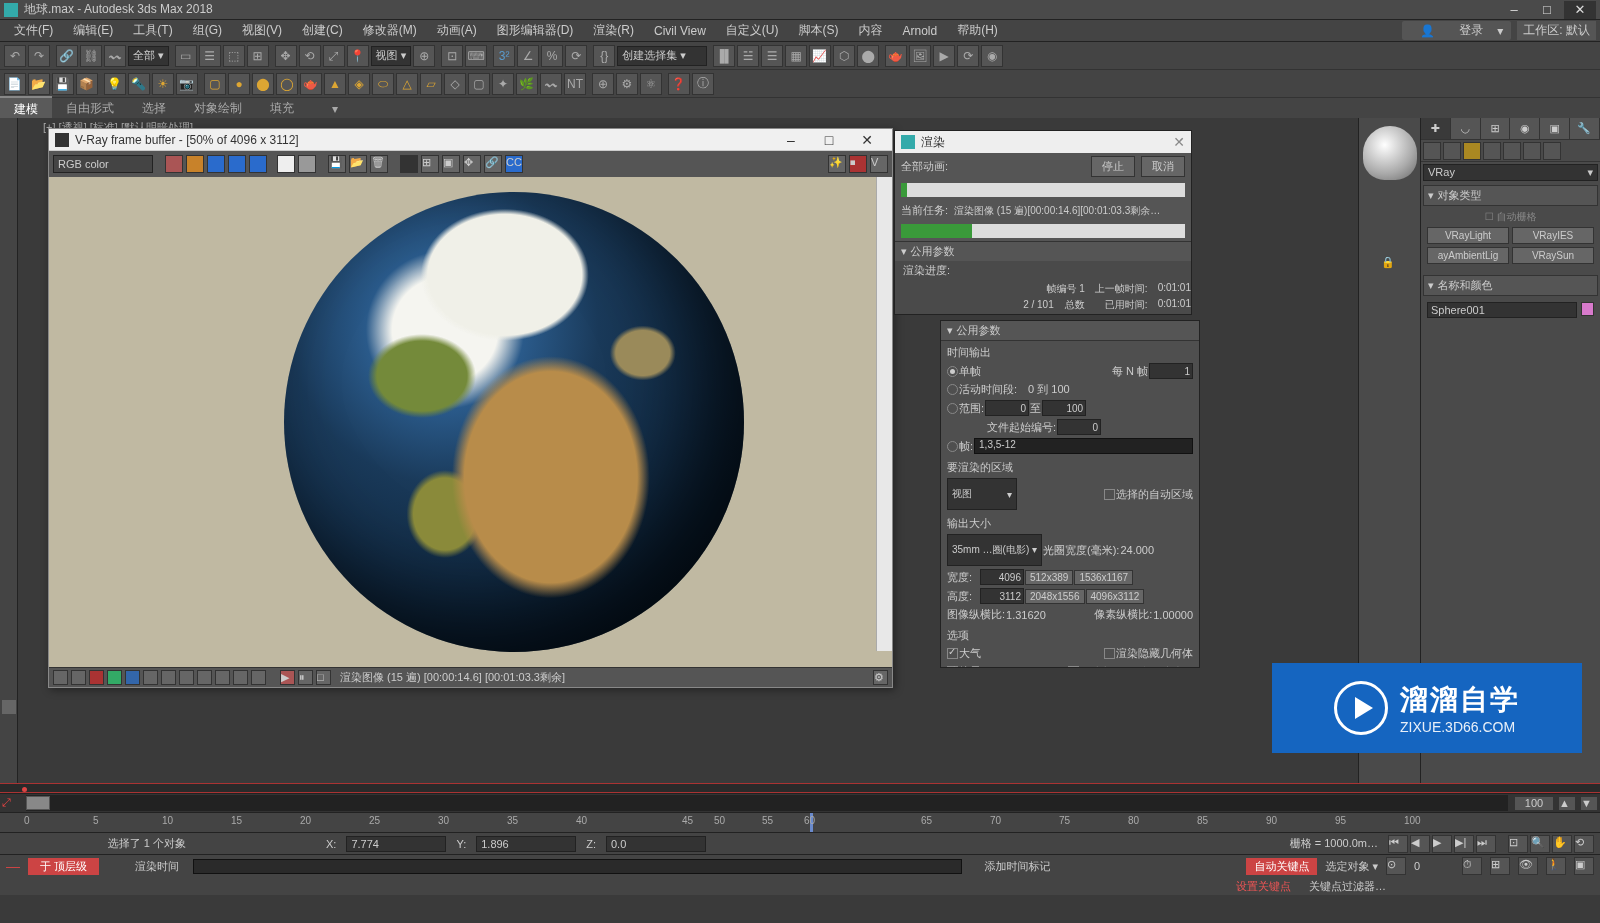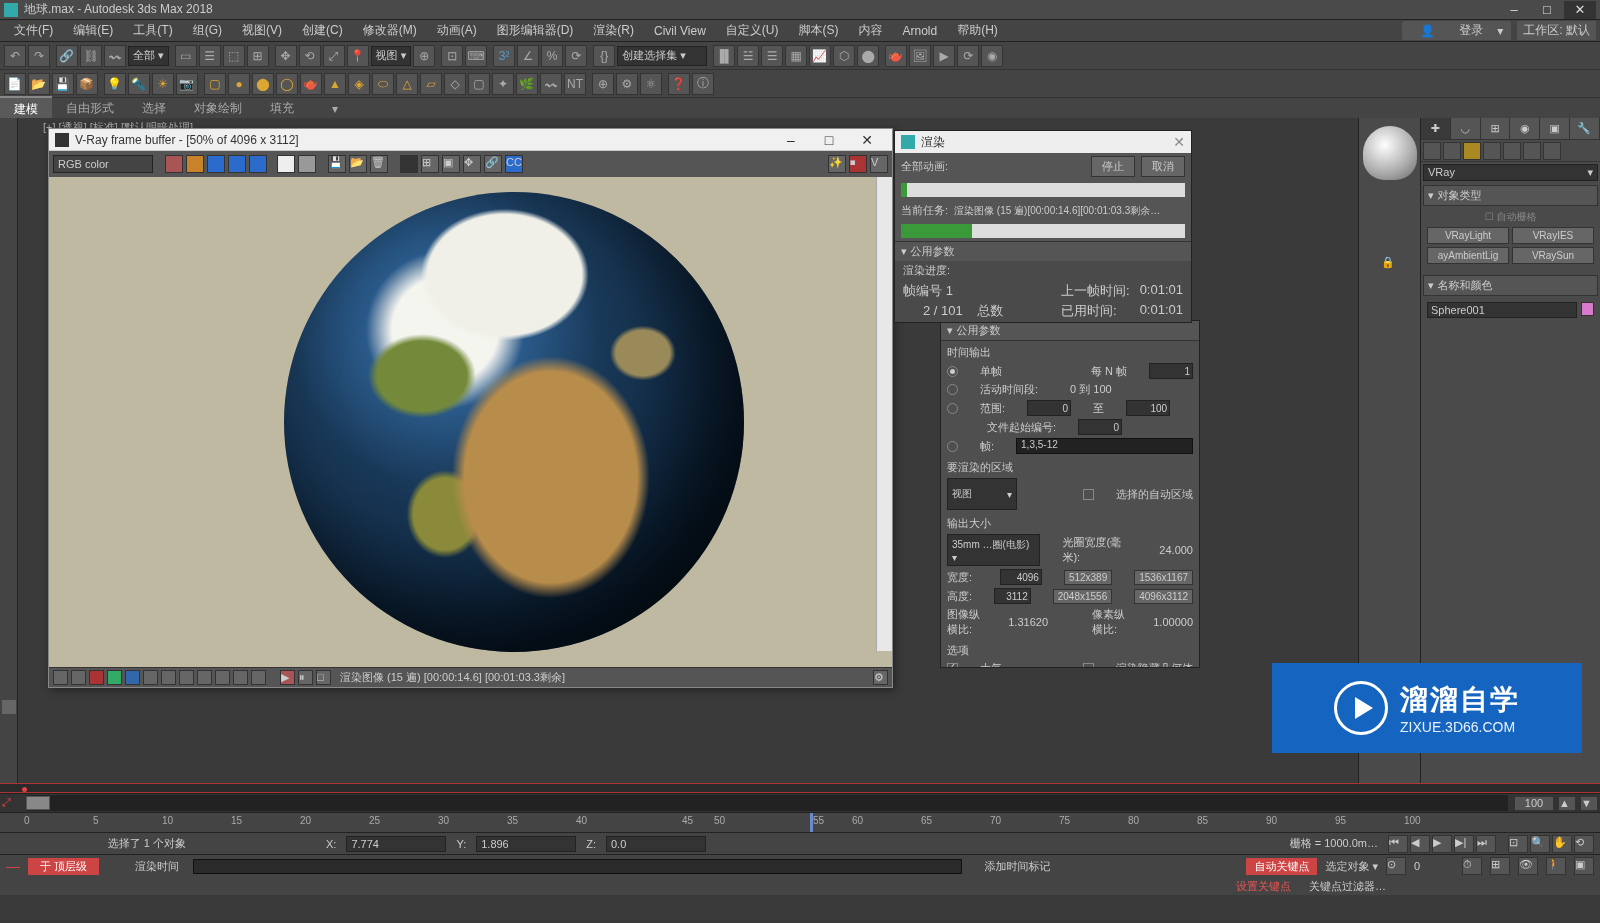--- a/index.html
+++ b/index.html
@@ -75,27 +75,27 @@
 .render-prog .rp-title .ricon { width:14px; height:14px; background:#3aa; margin-right:6px;}
 .render-prog .rp-title .rtxt { flex:1; }
 .render-prog .rp-title .rx { color:#888; font-size:14px; }
 .render-prog .rp-row { display: flex; align-items: center; padding: 3px 6px; gap: 6px; }
 .render-prog .rp-btn { background: #666; border: 1px solid #333; padding: 2px 10px; color: #ccc; font-size: 11px; }
 .render-prog .rp-bar { height: 14px; background: #ddd; flex: 1; position: relative; }
 .render-prog .rp-bar .fill { height: 100%; background: #3a9a3a; width: 25%; }
 .render-prog .rp-label { color: #ccc; font-size: 11px; }
 .render-prog .rp-section { background: #4a4a4a; border-top: 1px solid #333; }
 .render-prog .rp-section-hdr { background:#555; padding:2px 6px; font-size:11px; color:#ccc; display:flex; align-items:center; gap:4px;}
-.render-prog .rp-grid { display:grid; grid-template-columns: 1fr auto auto; gap:2px 10px; padding:2px 8px; font-size:13px; color:#ccc;}
+.render-prog .rp-grid { display:grid; grid-template-columns: 1fr auto auto; gap:2px 10px; padding:2px 0; font-size:10px; color:#ccc;text-align:right;}
 
 
 .render-set { position: absolute; top: 320px; left: 940px; width: 260px; height: 348px; background: #4f4f4f; border: 1px solid #222; z-index: 4; overflow:hidden;}
 .render-set .rs-hdr { background: #555; padding: 2px 6px; font-size: 11px; color: #ccc; border-bottom:1px solid #333; display:flex; align-items:center; gap:4px;}
 .render-set .rs-body { padding: 4px 6px; }
-.render-set .rs-row { display: flex; align-items: center; gap: 22px; margin: 3px 0; font-size: 11px; color: #ccc; }
+.render-set .rs-row { display: flex; align-items: center; gap: 1px; margin: 3px 0; font-size: 11px; color: #ccc; }
 .render-set .rs-spin { width: 44px; height: 16px; background: #333; border: 1px solid #222; color: #ccc; font-size: 10px; padding: 0 2px; text-align:right; display:inline-flex; align-items:center; justify-content:flex-end;}
 .render-set .rs-radio { width:11px; height:11px; border-radius:50%; border:1px solid #888; display:inline-block; position:relative;}
 .render-set .rs-radio.on::after { content:''; position:absolute; inset:2px; background:#ccc; border-radius:50%;}
 .render-set .rs-check { width:11px; height:11px; border:1px solid #888; display:inline-block; position:relative;}
 .render-set .rs-check.on::after { content:'✓'; position:absolute; top:-3px; left:0; color:#ccc; font-size:10px;}
 .render-set .rs-preset { background:#666; border:1px solid #333; padding:1px 4px; font-size:10px; color:#ccc;}
 .render-set .rs-drop { background:#333; border:1px solid #222; padding:0 4px; height:32px; display:flex; align-items:center; font-size:10px; min-width:70px; justify-content:space-between;}
 .render-set .rs-frames-input { flex:1; background:#222; border:1px solid #111; height:16px; padding:0 4px; font-size:10px; color:#ccc;}
 
 
@@ -596,22 +596,22 @@
       <div class="tick" style="left: 93px;">5</div>
       <div class="tick" style="left: 162px;">10</div>
       <div class="tick" style="left: 231px;">15</div>
       <div class="tick" style="left: 300px;">20</div>
       <div class="tick" style="left: 369px;">25</div>
       <div class="tick" style="left: 438px;">30</div>
       <div class="tick" style="left: 507px;">35</div>
       <div class="tick" style="left: 576px;">40</div>
       <div class="tick" style="left: 682px;">45</div>
       <div class="tick" style="left: 714px;">50</div>
-      <div class="tick" style="left: 813px;">55</div>
-      <div class="tick" style="left: 852px;">60</div>
+      <div class="tick" style="left: 762px;">55</div>
+      <div class="tick" style="left: 804px;">60</div>
       <div class="tick" style="left: 921px;">65</div>
       <div class="tick" style="left: 990px;">70</div>
       <div class="tick" style="left: 1059px;">75</div>
       <div class="tick" style="left: 1128px;">80</div>
       <div class="tick" style="left: 1197px;">85</div>
       <div class="tick" style="left: 1266px;">90</div>
       <div class="tick" style="left: 1335px;">95</div>
       <div class="tick" style="left: 1404px;">100</div>
     </div>
   <div class="status-bar">

